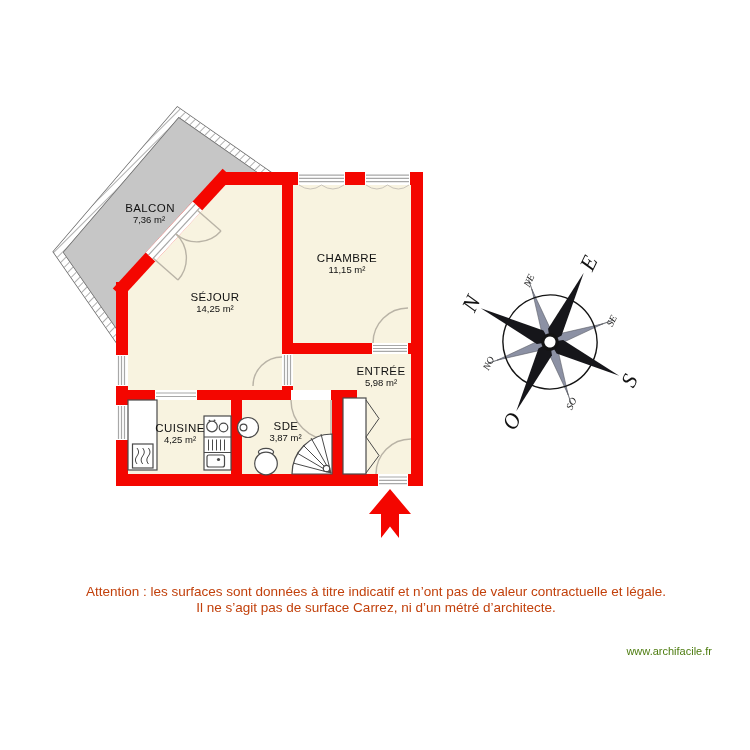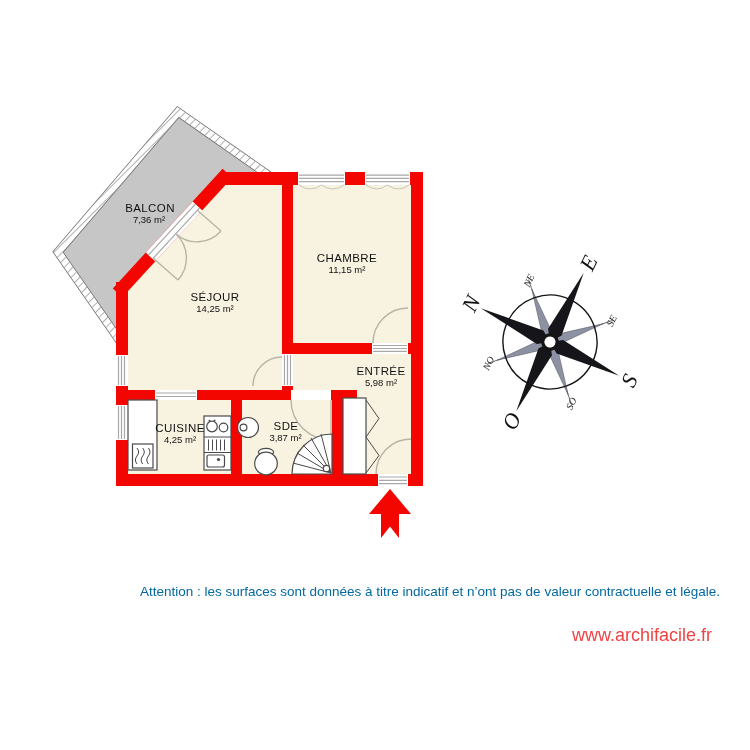--- a/index.html
+++ b/index.html
@@ -1,21 +1,21 @@
 <!DOCTYPE html>
 <html><head>
 <meta charset="utf-8">
 <style>
   html,body{margin:0;padding:0;background:#fff;}
   .canvas{position:relative;width:720px;height:750px;background:#fff;overflow:hidden;
           font-family:"Liberation Sans",sans-serif;}
   .plan-svg{position:absolute;left:0;top:0;}
-  .disclaimer{position:absolute;top:584px;left:0;width:100%;text-align:right;
-              font-size:13.5px;line-height:16px;color:#0369a1;}
-  .website{position:absolute;top:625px;right:8px;font-size:18px;color:#ef4444;}
+  .disclaimer{position:absolute;top:584px;left:16px;width:100%;text-align:center;
+              font-size:13.5px;line-height:16px;color:#c2410c;}
+  .website{position:absolute;top:645px;right:8px;font-size:11px;color:#4d7c0f;}
   
   .wall{fill:#f40600;}
   .wallline{stroke:#f40600;stroke-width:13;stroke-linecap:square;}
   .floor{fill:#f8f3e0;}
   .balc{fill:#c6c6c6;}
   .win{fill:#fff;}
   .winline{stroke:#a8a8a8;stroke-width:1.2;fill:none;}
   .arc{fill:none;stroke:#b9b3a6;stroke-width:1.4;}
   .winarc{fill:none;stroke:#c9c4ba;stroke-width:1;}
   .fix{fill:#fff;stroke:#4a4a4a;stroke-width:1.2;}
@@ -187,16 +187,17 @@
       <text class="cardsm" x="46" y="46">SE</text>
       <text class="cardsm" x="-46" y="46">SO</text>
       <text class="cardsm" x="-46" y="-46">NO</text>
     </g>
 
     <polygon fill="#f40600" points="390,489 411,514 399,514 399,538 390,526.5 381,538 381,514 369,514"></polygon>
   </svg>
 
   <div class="disclaimer">
     <div>Attention : les surfaces sont données à titre indicatif et n’ont pas de valeur contractuelle et légale.</div>
+    <div>Il ne s’agit pas de surface Carrez, ni d’un métré d’architecte.</div>
   </div>
 
   <div class="website">www.archifacile.fr</div>
 </div>
 
 </body></html>

